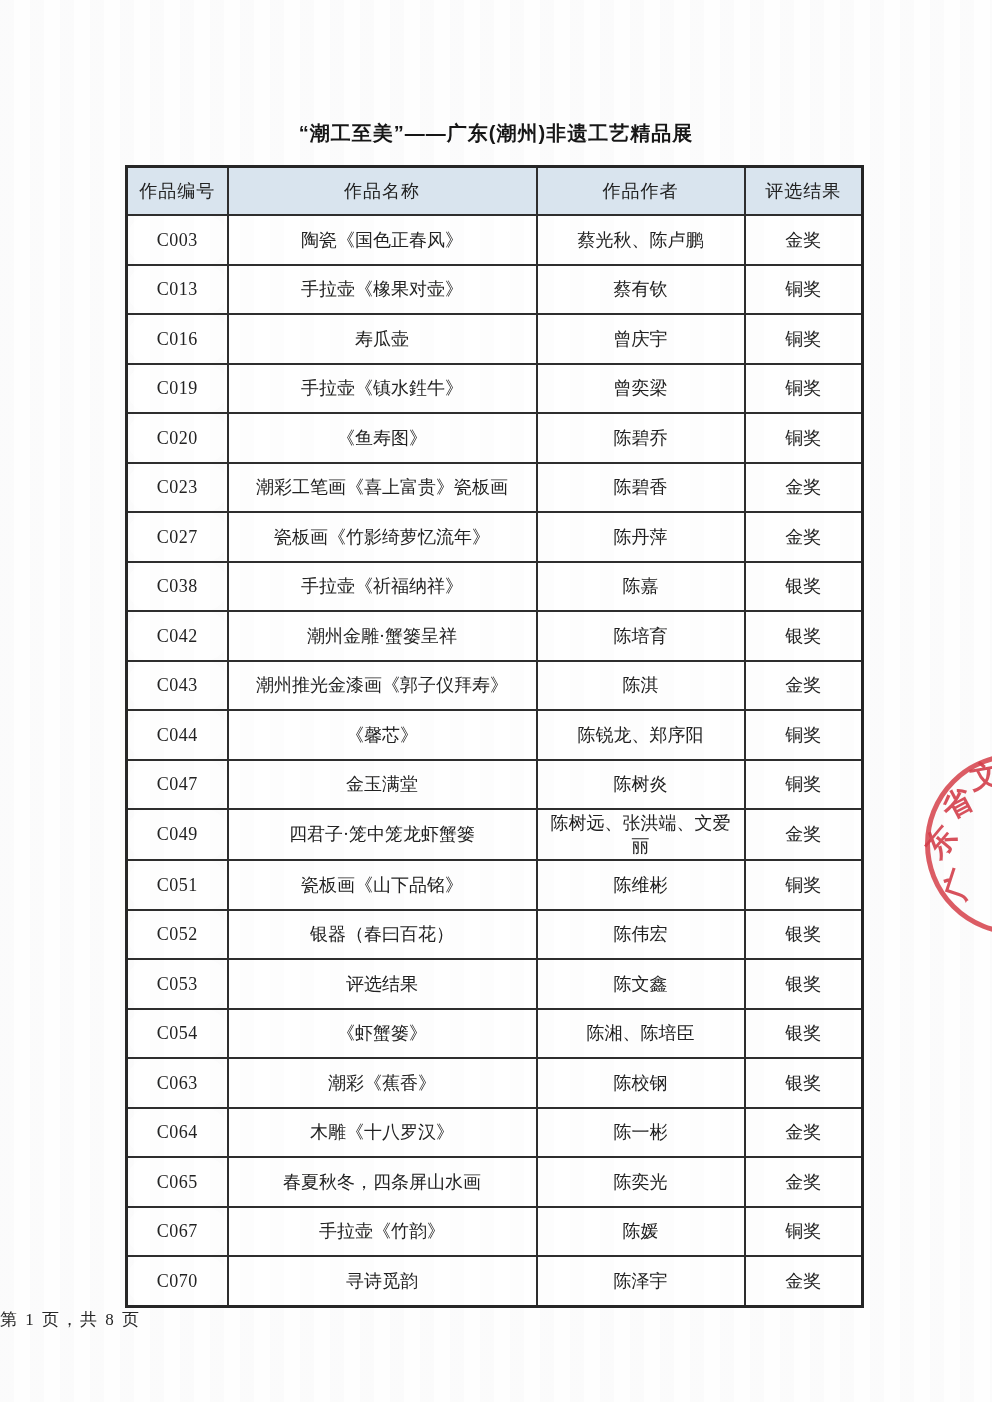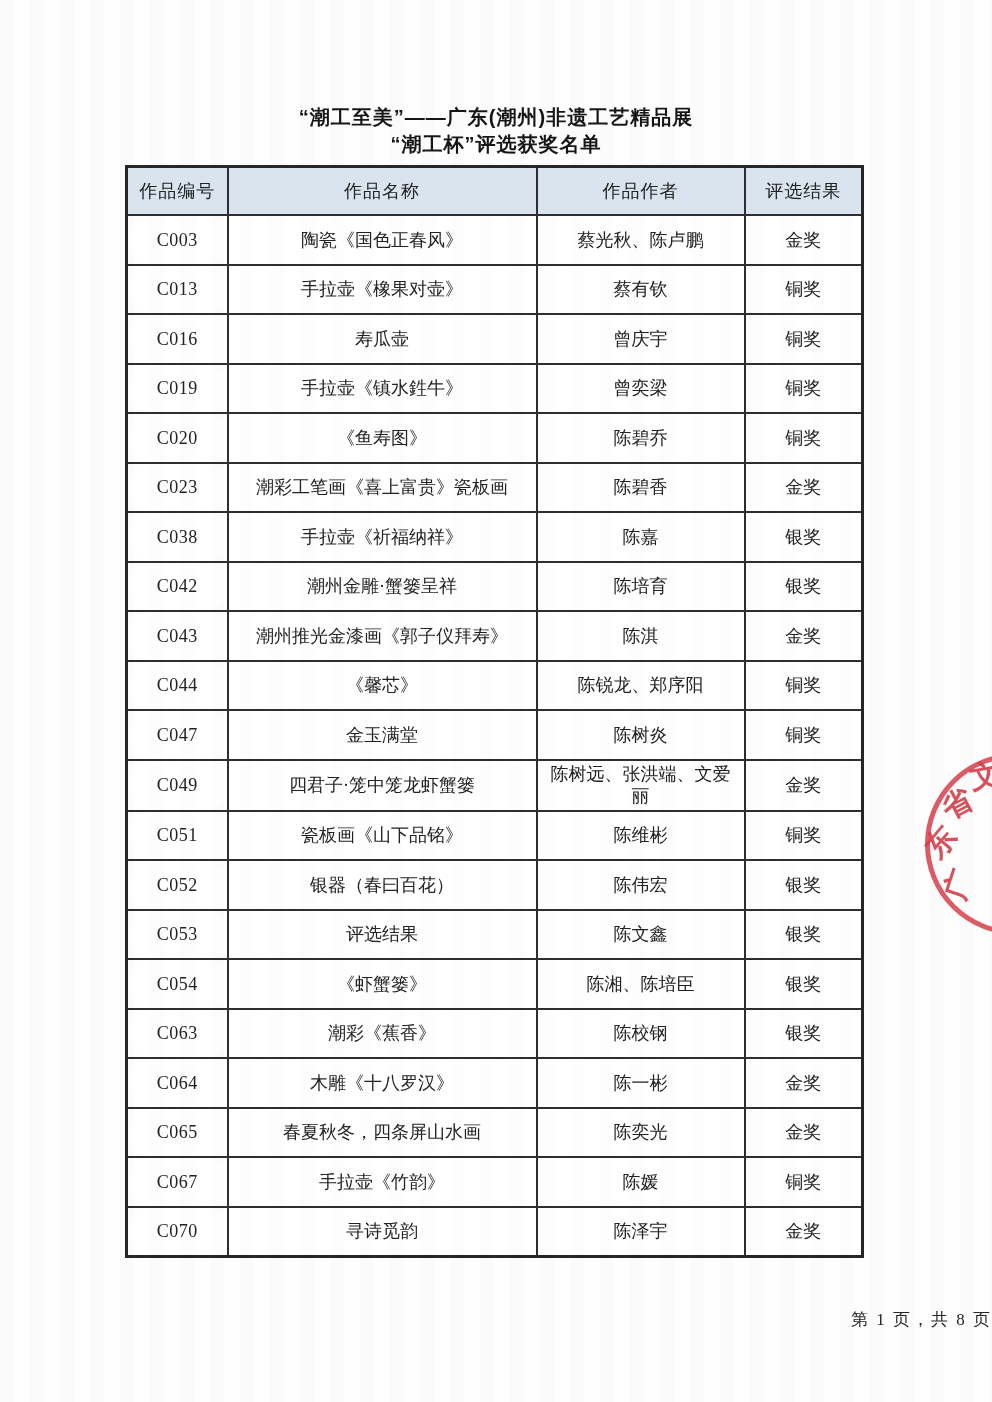--- a/index.html
+++ b/index.html
@@ -21,21 +21,21 @@
     color: #1d1d1d;
   }
   .title-block {
     position: absolute;
     top: 104px;
     left: 0;
     width: 100%;
     text-align: center;
   }
   .title-line1, .title-line2 {
-    margin: 0;
+    margin: 16px;
     font-family: "Liberation Sans", "DejaVu Sans", sans-serif;
     font-weight: bold;
     font-size: 20px;
     line-height: 27px;
     color: #161616;
     letter-spacing: 1px;
   }
   table.awards {
     position: absolute;
     left: 125px;
@@ -74,21 +74,21 @@
   td.code {
     font-family: "Liberation Serif", "DejaVu Serif", serif;
     letter-spacing: 0.5px;
     border-radius: 24px;
   }
   .footer-page {
     position: absolute;
     top: 1308px;
     left: 0;
     width: 100%;
-    text-align: right;
+    text-align: left;
     font-size: 17px;
     letter-spacing: 2px;
     color: #262626;
   }
   
   .seal { position: absolute; left: 0; top: 0; width: 100%; height: 100%; pointer-events: none; }
   .seal-ring {
     position: absolute;
     left: 925px;
     top: 753px;
@@ -167,20 +167,26 @@
       <td>陈碧乔</td>
       <td>铜奖</td>
     </tr>
         <tr>
       <td class="code">C023</td>
       <td>潮彩工笔画《喜上富贵》瓷板画</td>
       <td>陈碧香</td>
       <td>金奖</td>
     </tr>
         <tr>
+      <td class="code">C027</td>
+      <td>瓷板画《竹影绮萝忆流年》</td>
+      <td>陈丹萍</td>
+      <td>金奖</td>
+    </tr>
+        <tr>
       <td class="code">C038</td>
       <td>手拉壶《祈福纳祥》</td>
       <td>陈嘉</td>
       <td>银奖</td>
     </tr>
         <tr>
       <td class="code">C042</td>
       <td>潮州金雕·蟹篓呈祥</td>
       <td>陈培育</td>
       <td>银奖</td>

